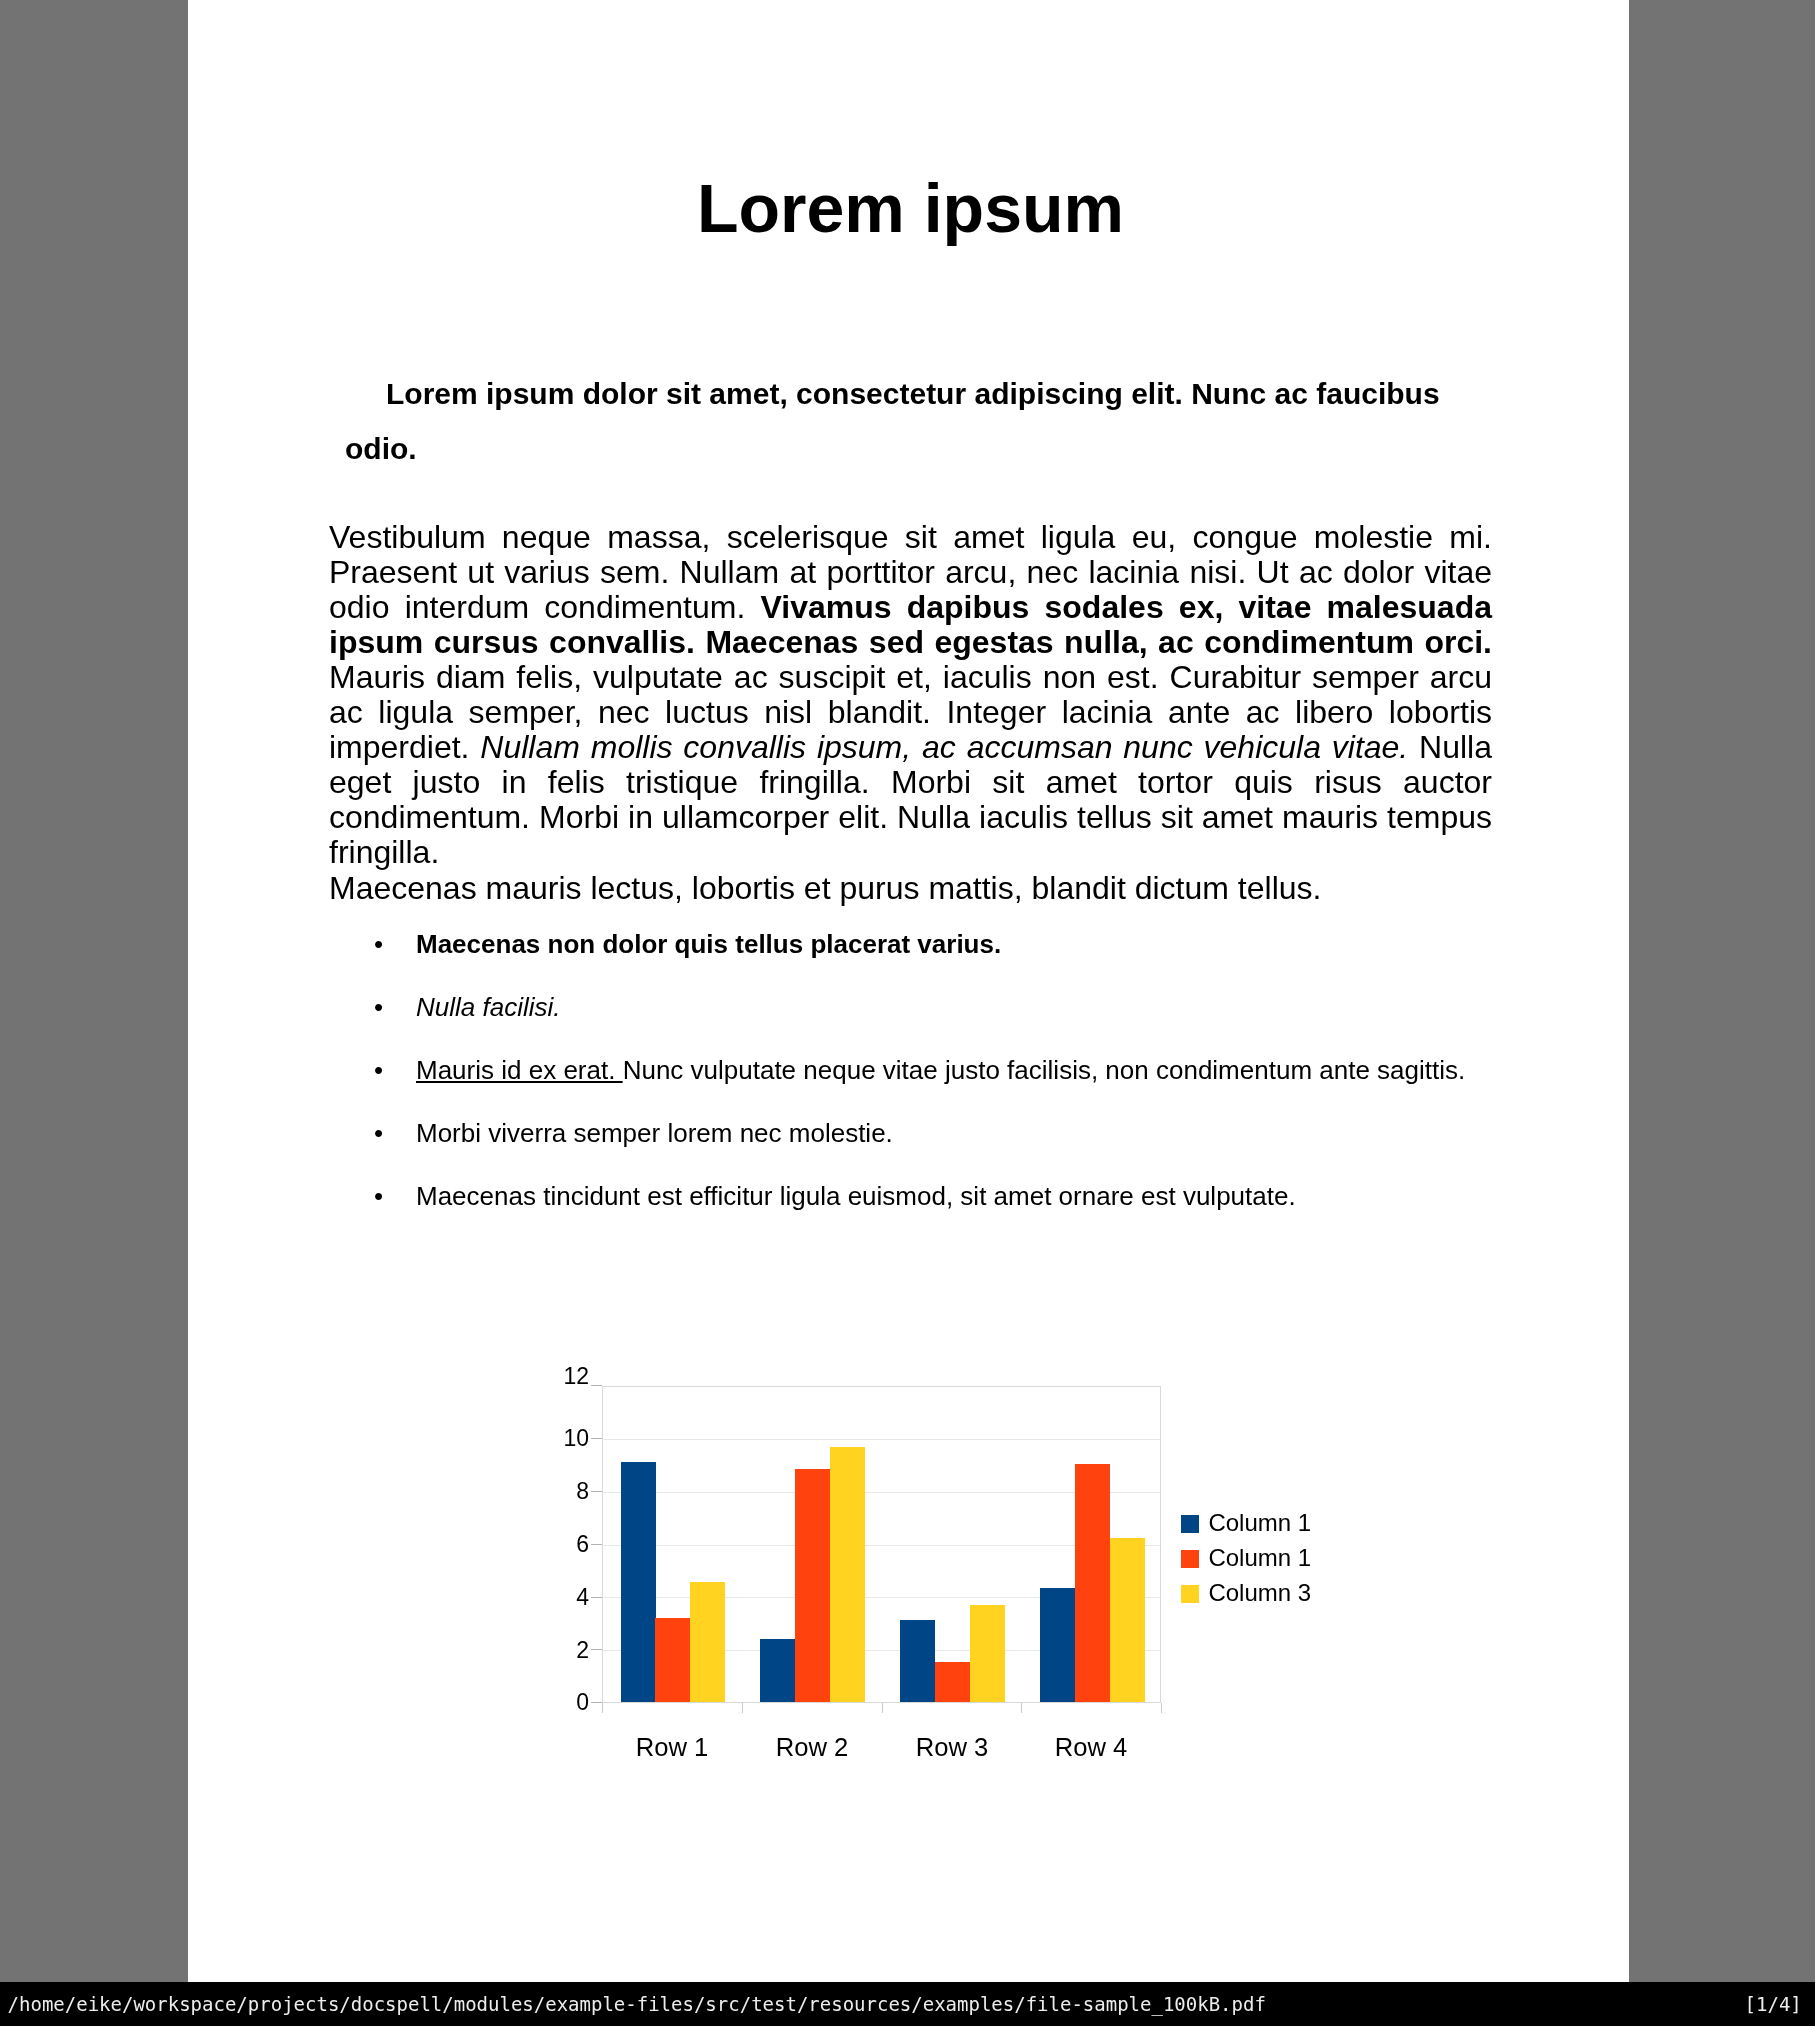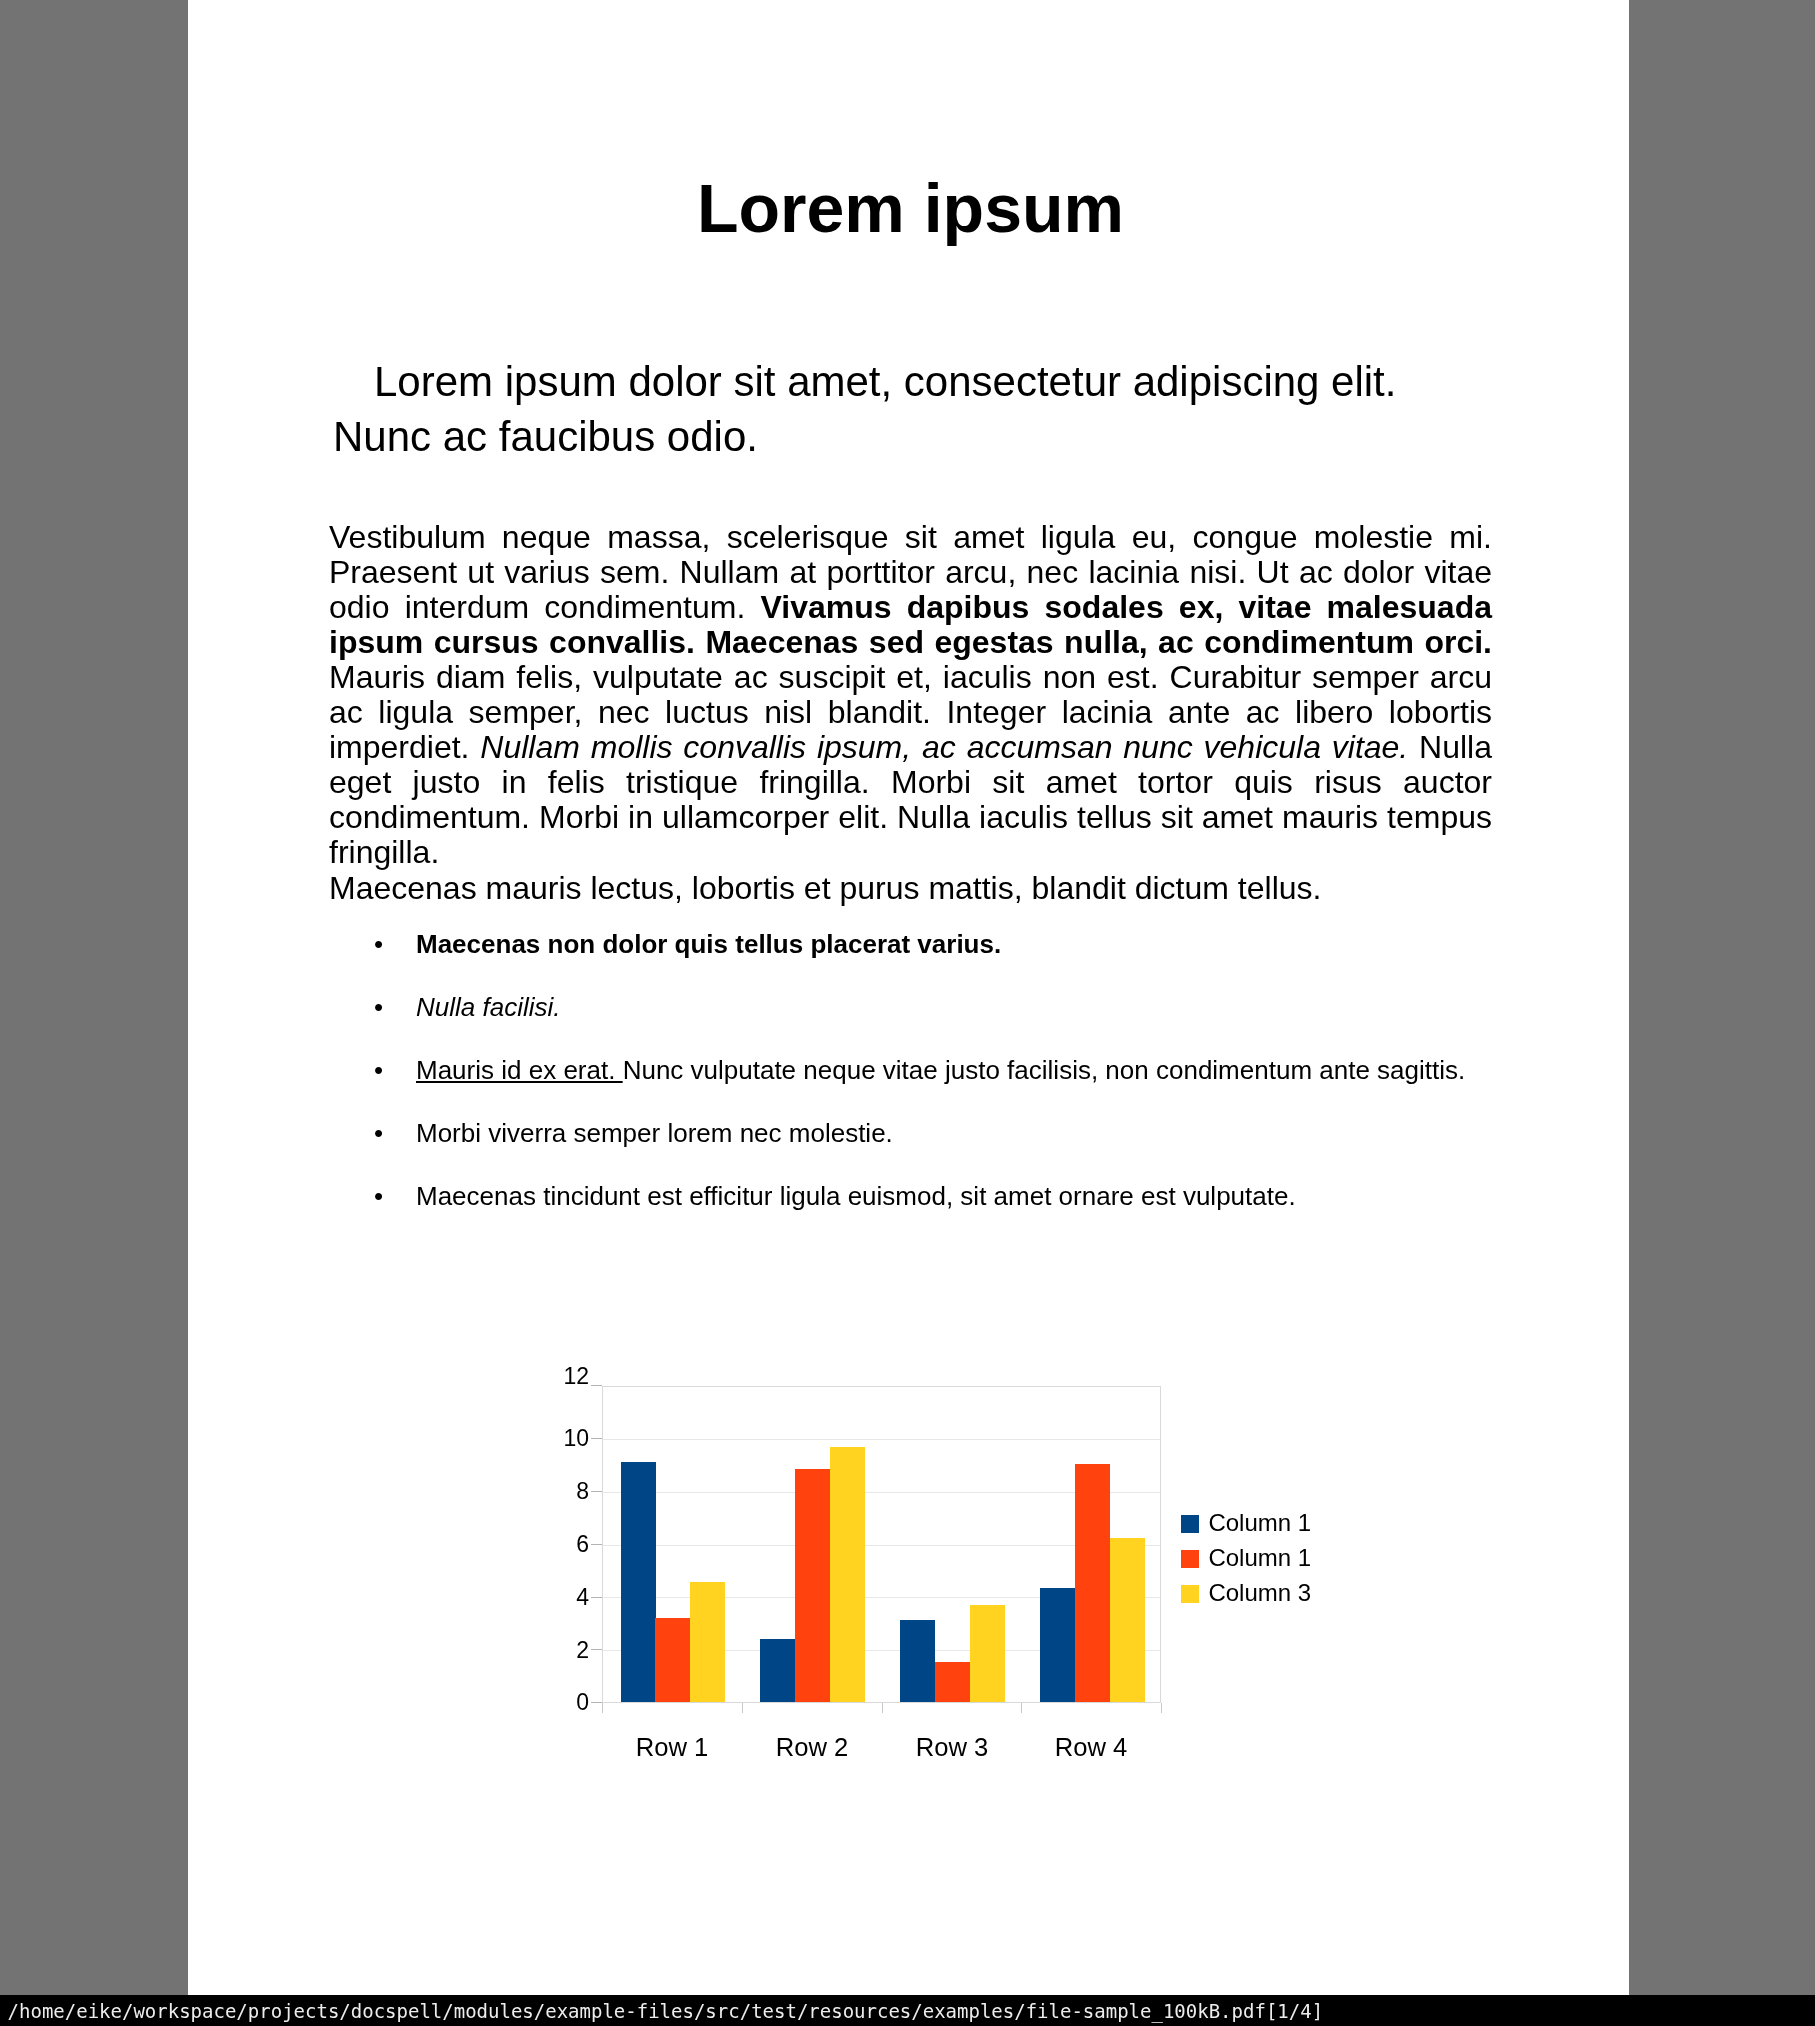--- a/index.html
+++ b/index.html
@@ -12,21 +12,21 @@
     position:absolute; left:188px; top:0; width:1441px; height:2000px;
     background:#ffffff; color:#000;
   }
   .doc-title {
     position:absolute; left:141px; top:170px; width:1163px;
     margin:0; text-align:center;
     font-size:68px; font-weight:bold; line-height:76px;
   }
   .doc-heading {
     position:absolute; left:141px; top:350px; width:1163px;
-    margin:4px; font-size:42px; font-weight:normal; line-height:55px;
+    margin:16px; font-size:30px; font-weight:bold; line-height:55px;
     text-indent:41px; text-align:left;
   }
   .para {
     position:absolute; left:141px; width:1163px; margin:0;
     font-size:32px; line-height:35px; text-align:justify;
   }
   .para1 { top:520px; }
   .para2 { top:871px; text-align:left; }
   .seg-bold { font-weight:bold; }
   .seg-italic { font-style:italic; }
@@ -58,24 +58,24 @@
   .x-label {
     position:absolute; width:142px; text-align:center;
     font-size:25.6px; color:#000;
   }
   .legend { position:absolute; left:651px; top:147px; }
   .legend-item { position:absolute; left:0; height:26.5px; white-space:nowrap; }
   .legend-swatch { position:absolute; left:0; top:4.7px; width:18px; height:18px; }
   .legend-label { position:absolute; left:27.4px; top:0; font-size:24px; line-height:26.5px; }
   
   .statusbar {
-    position:absolute; left:0; bottom:0; width:1815px; height:31px;
+    position:absolute; left:0; bottom:0; width:1815px; height:44px;
     background:#000; color:#ededed;
     font-family:"DejaVu Sans Mono", monospace; font-size:19px;
-    display:flex; align-items:center; 
+    display:flex; align-items:center; justify-content:space-between;
     box-sizing:border-box; padding:0 13.2px 0 7.6px;
   }
 </style>
 </head>
 <body>
 
 <div class="viewer">
   <div class="page">
     <h1 class="doc-title">Lorem ipsum</h1>
     <h2 class="doc-heading">Lorem ipsum dolor sit amet, consectetur adipiscing elit. Nunc ac faucibus odio.</h2>

